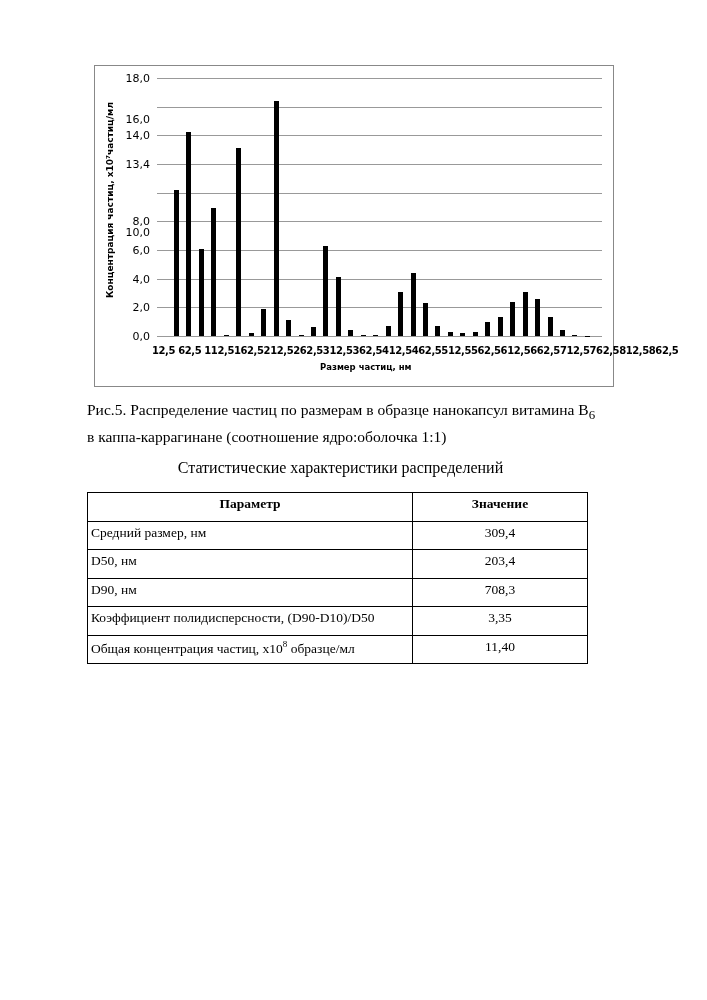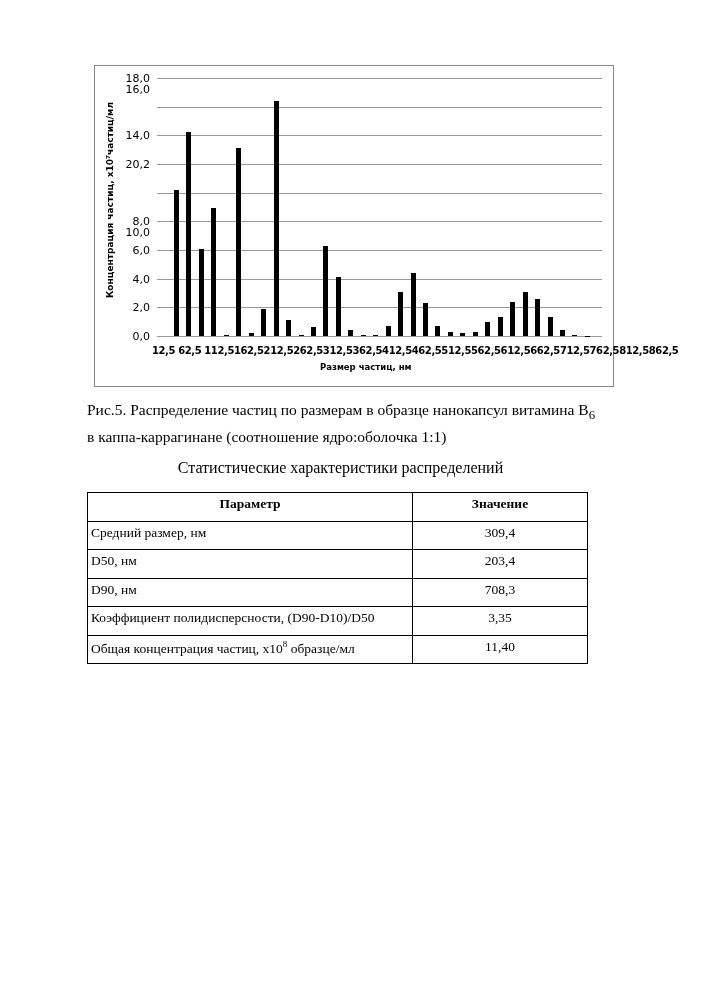--- a/index.html
+++ b/index.html
@@ -27,23 +27,23 @@
 <div class="ylabel">
     <span>Концентрация частиц, x10⁷частиц/мл</span>
   </div>
 <div id="yticks">
     <div class="ytick" style="top: 336px;">0,0</div>
     <div class="ytick" style="top: 307.333px;">2,0</div>
     <div class="ytick" style="top: 278.667px;">4,0</div>
     <div class="ytick" style="top: 250px;">6,0</div>
     <div class="ytick" style="top: 221.333px;">8,0</div>
     <div class="ytick" style="top: 192.667px; margin-top: 39px;">10,0</div>
-    <div class="ytick" style="top: 164px;">20,2</div>
+    <div class="ytick" style="top: 164px;">13,4</div>
     <div class="ytick" style="top: 135.333px;">14,0</div>
-    <div class="ytick" style="top: 89px;">16,0</div>
+    <div class="ytick" style="top: 119px;">16,0</div>
     <div class="ytick" style="top: 78px;">18,0</div>
   </div>
 <div id="grid">
     <div class="gridline" style="top: 336px;"></div>
     <div class="gridline" style="top: 307.333px;"></div>
     <div class="gridline" style="top: 278.667px;"></div>
     <div class="gridline" style="top: 250px;"></div>
     <div class="gridline" style="top: 221.333px;"></div>
     <div class="gridline" style="top: 192.667px;"></div>
     <div class="gridline" style="top: 164px;"></div>

